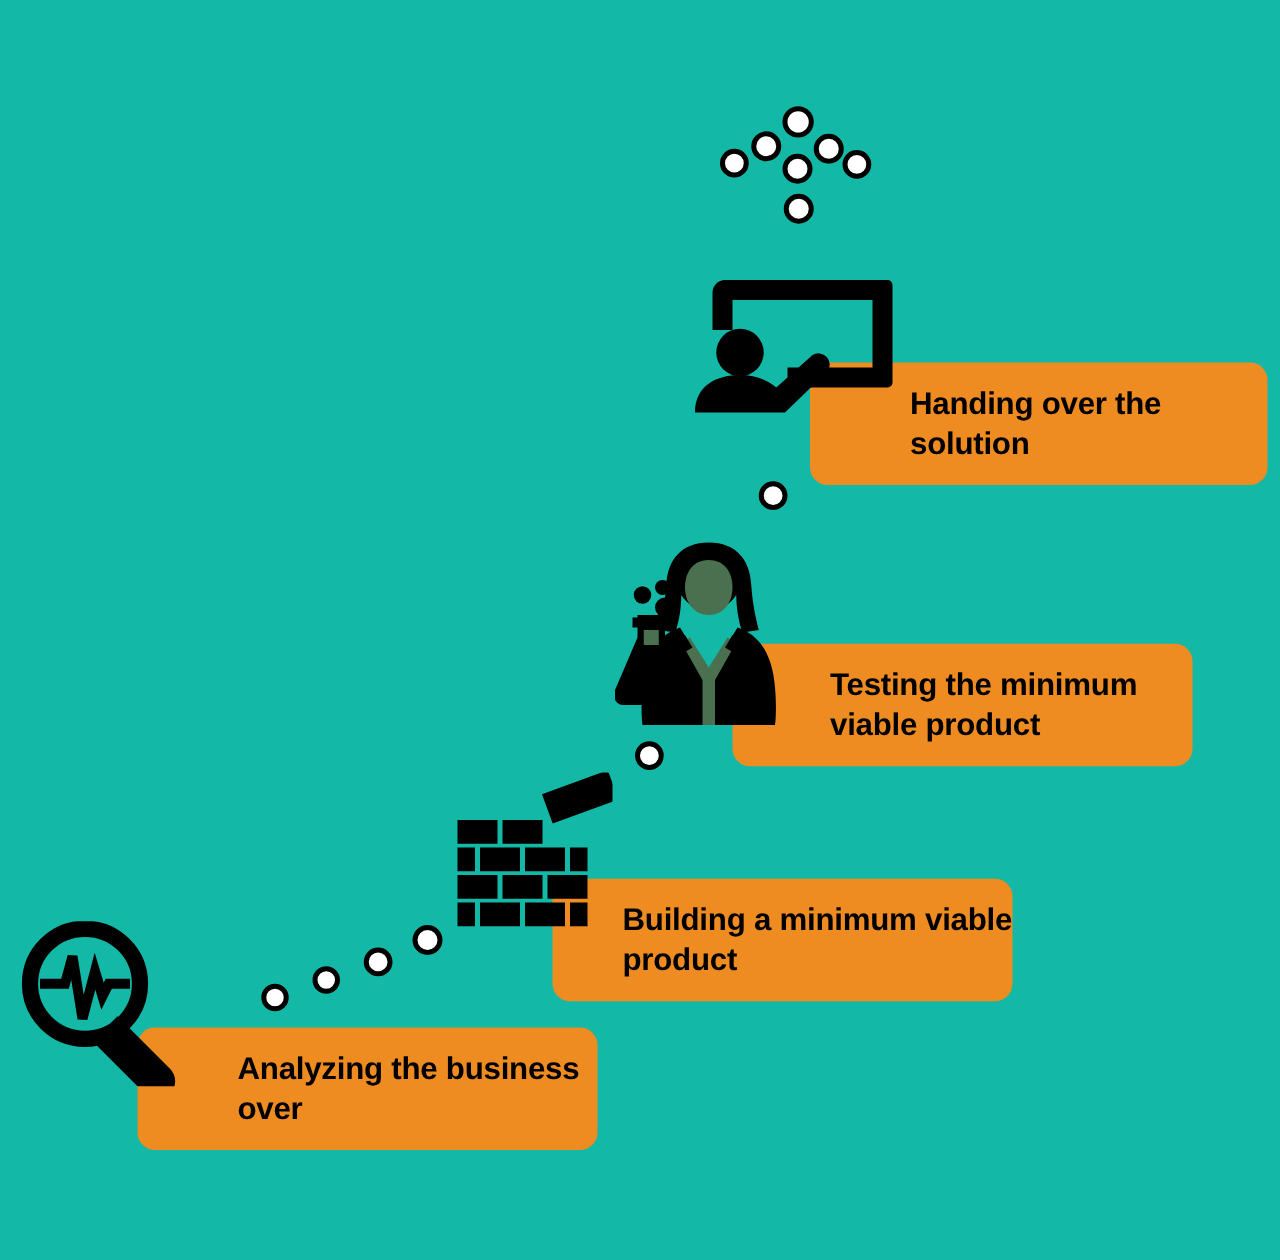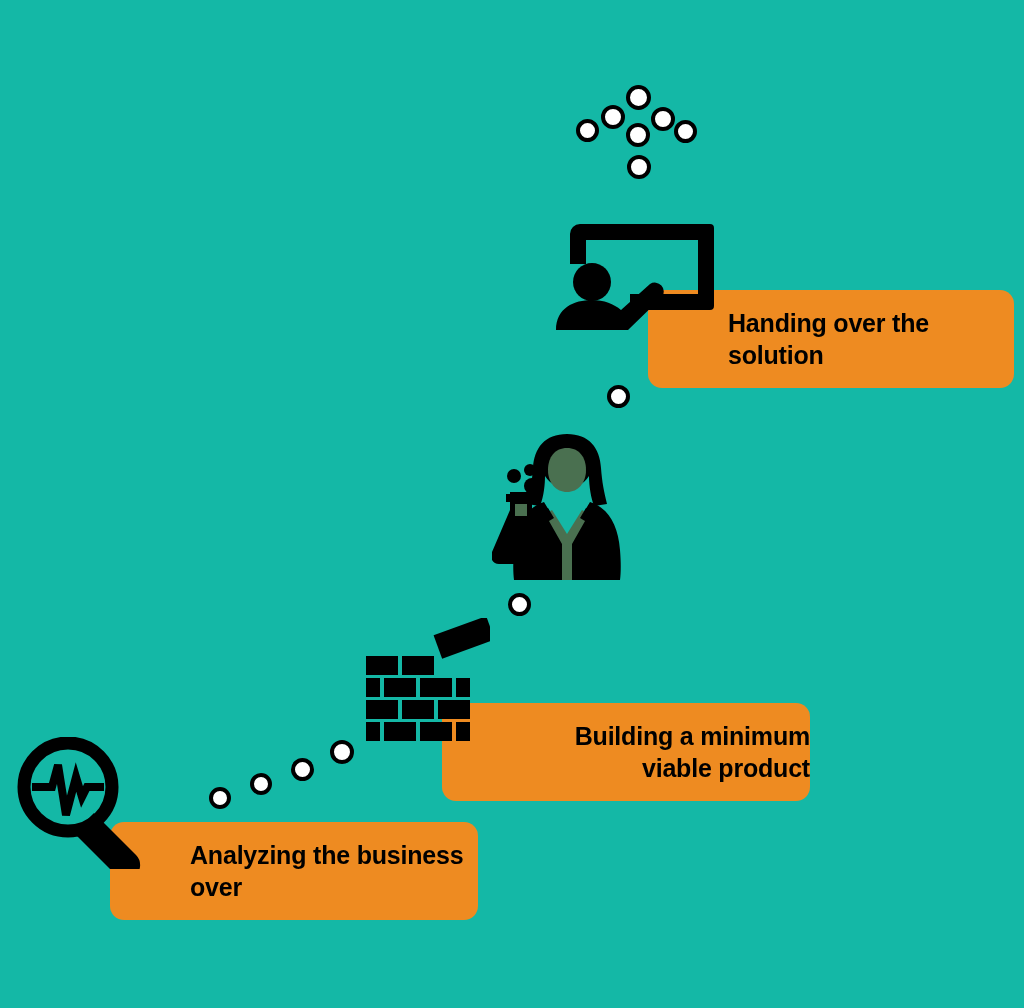--- a/index.html
+++ b/index.html
@@ -35,21 +35,21 @@
     line-height: 1.30;
     color: #000000;
     letter-spacing: -0.2px;
     white-space: pre-line;
   }
 
   #box-analyzing { left: 110px; top: 822px; width: 368px; height: 98px; }
   #box-analyzing .step-label { padding-left: 80px; }
 
   #box-building  { left: 442px; top: 703px; width: 368px; height: 98px; }
-  #box-building  .step-label { padding-left: 96px; text-align: right; }
+  #box-building  .step-label { padding-left: 56px; }
 
   #box-testing   { left: 586px; top: 515px; width: 368px; height: 98px; }
   #box-testing   .step-label { padding-left: 78px; }
 
   #box-handing   { left: 648px; top: 290px; width: 366px; height: 98px; }
   #box-handing   .step-label { padding-left: 80px; }
 
   
   .icon-wrap { position: absolute; z-index: 3; }
 
@@ -107,20 +107,23 @@
       <path d="M18 60 H40 V78 L58 120 A8 8 0 0 1 51 132 H7 A8 8 0 0 1 0 120 L18 78 Z" fill="#000"></path>
       <rect x="14" y="62" width="30" height="8" fill="#000"></rect>
       <rect x="23" y="72" width="12" height="12" fill="#4a7050"></rect>
 
       <circle cx="22" cy="44" r="7" fill="#000"></circle>
       <circle cx="38" cy="38" r="6" fill="#000"></circle>
       <circle cx="40" cy="54" r="8" fill="#000"></circle>
     </svg>
   </div>
 
+  <div class="step-box" id="box-testing">
+    <span class="step-label">Testing the minimum viable product</span>
+  </div>
 
   <div class="icon-wrap" id="icon-brickwall">
     <svg viewBox="0 0 132 135" xmlns="http://www.w3.org/2000/svg">
 
       <g transform="rotate(-20 106 19)">
         <rect x="78" y="7" width="56" height="25" fill="#000"></rect>
       </g>
 
       <rect x="8" y="38" width="32" height="19" fill="#000"></rect>
       <rect x="44" y="38" width="32" height="19" fill="#000"></rect>

